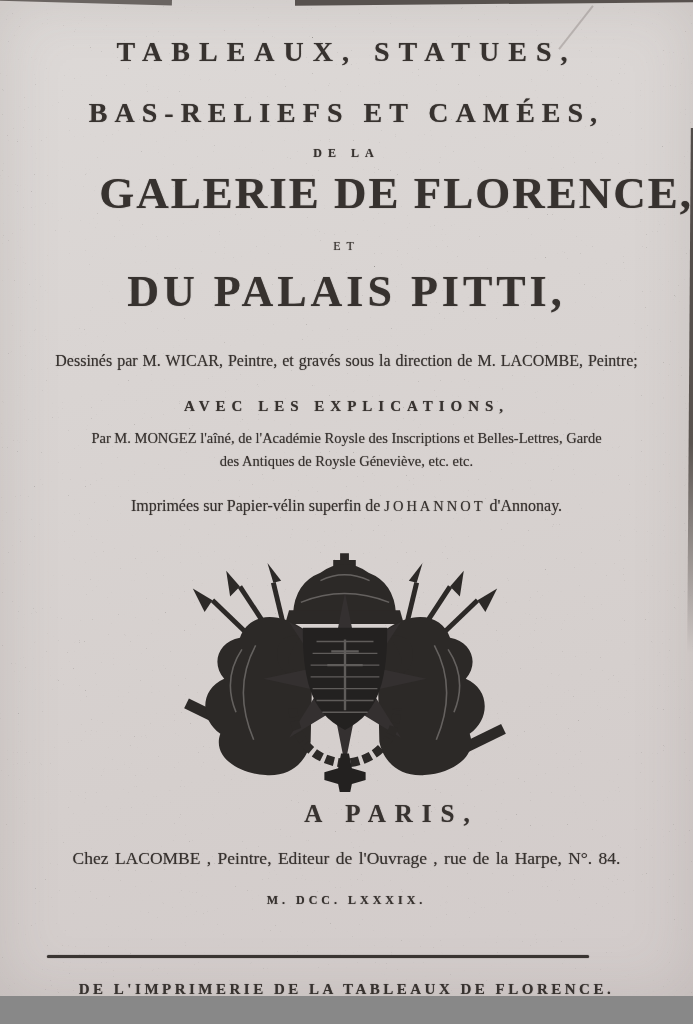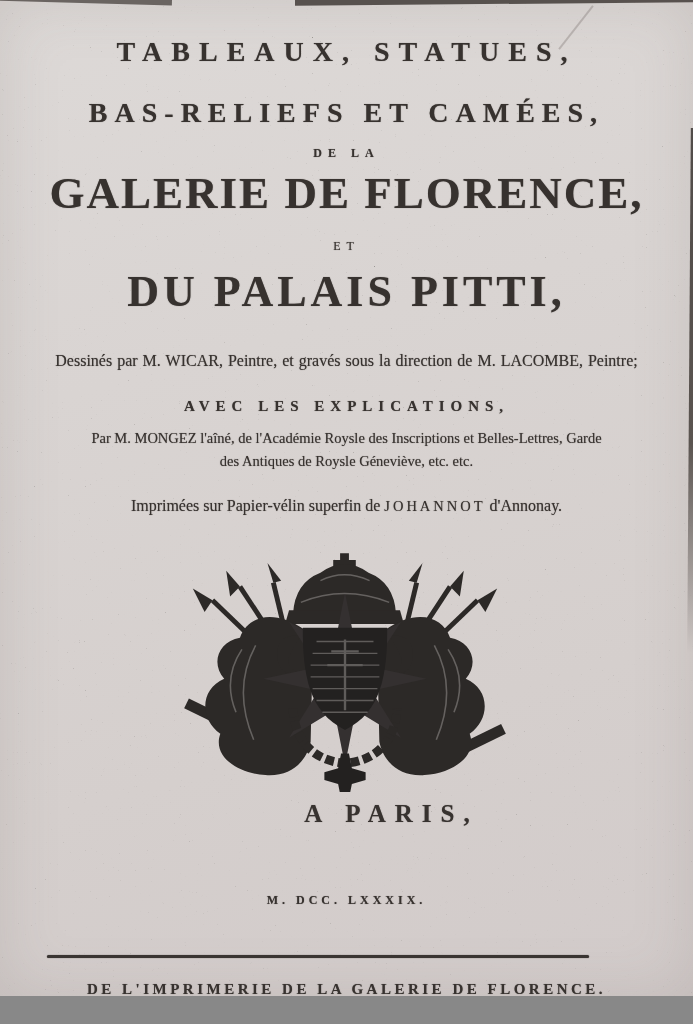--- a/index.html
+++ b/index.html
@@ -11,21 +11,21 @@
     overflow:hidden;
     font-family:"Liberation Serif","DejaVu Serif",serif;
     color:#37322f;
     box-shadow:inset 0 0 60px rgba(120,110,105,.18);
   }
   .line{position:absolute;left:0;width:100%;text-align:center;white-space:nowrap;
         text-shadow:0 0 1px rgba(45,40,37,.55);}
   .l1{top:36px;font-size:28px;letter-spacing:9px;font-weight:bold;}
   .l2{top:97px;font-size:28px;letter-spacing:7px;font-weight:bold;}
   .sm1{top:146px;font-size:12px;letter-spacing:6px;font-weight:bold;}
-  .l3{top:167px;font-size:45px;letter-spacing:2px;font-weight:bold;}
+  .l3{top:167px;font-size:45px;letter-spacing:2px;font-weight:bold;text-align:right;}
   .sm2{top:239px;font-size:12px;letter-spacing:6px;font-weight:normal;}
   .l4{top:266px;font-size:44px;letter-spacing:4px;font-weight:bold;}
   .byline{top:352px;font-size:16px;word-spacing:1px;}
   .avec{top:398px;font-size:15px;letter-spacing:6px;font-weight:bold;}
   .auth1{top:430px;font-size:14.5px;}
   .auth2{top:453px;font-size:14.5px;}
   .paperline{top:497px;font-size:16px;}
   .paperline .scname{letter-spacing:3px;font-size:14.5px;}
   .paris{top:800px;font-size:25px;letter-spacing:9px;font-weight:bold;padding-left:45px;}
   .chez{top:848px;font-size:17.5px;word-spacing:2px;}
@@ -125,17 +125,18 @@
     <g stroke="#d8d3d1" fill="none" opacity="0.33">
       <path d="M136 92 h58 M132 104 h66 M130 116 h70 M130 128 h70 M132 140 h66 M136 152 h58 M142 164 h46" stroke-width="1.4"></path>
       <path d="M165 90 v72 M151 102 h28 M147 116 h36" stroke-width="2.4"></path>
       <path d="M60 100 q-20 30 -6 64 M74 96 q-24 44 -2 96" stroke-width="1.6"></path>
       <path d="M270 100 q20 30 6 64 M256 96 q24 44 2 96" stroke-width="1.6"></path>
       <path d="M140 30 q24 -12 50 0 M120 52 q44 -18 90 0" stroke-width="1.4"></path>
     </g>
   </svg>
 
   <div class="line paris">A PARIS,</div>
+  <div class="line chez">Chez LACOMBE , Peintre, Editeur de l'Ouvrage , rue de la Harpe, N°. 84.</div>
   <div class="line dateline">M. DCC. LXXXIX.</div>
   <div class="rule"></div>
-  <div class="line printer">DE L'IMPRIMERIE DE LA GALERIE DE FLORENCE.</div>
+  <div class="line printer">DE L'IMPRIMERIE DE LA TABLEAUX DE FLORENCE.</div>
 
 </div>
 
 </body></html>

